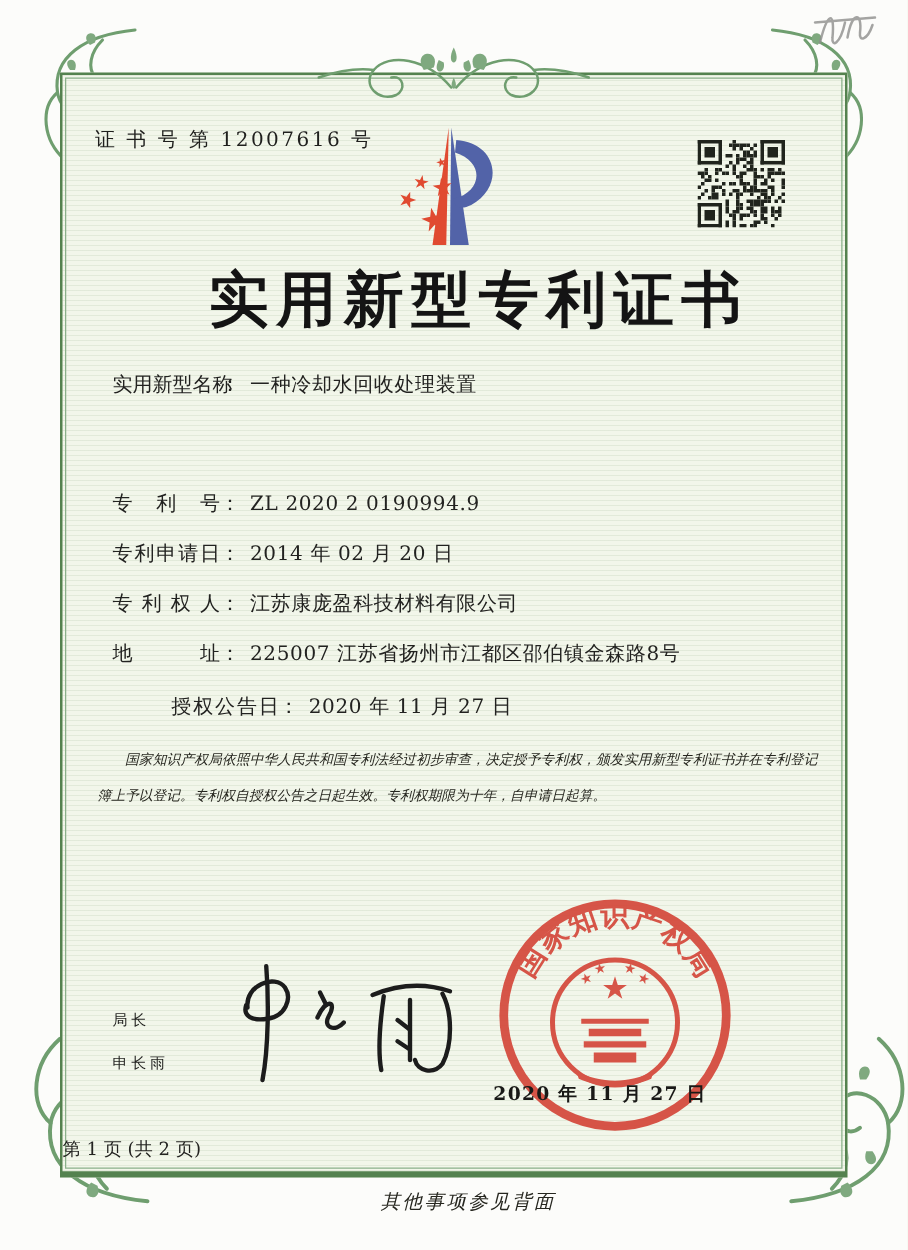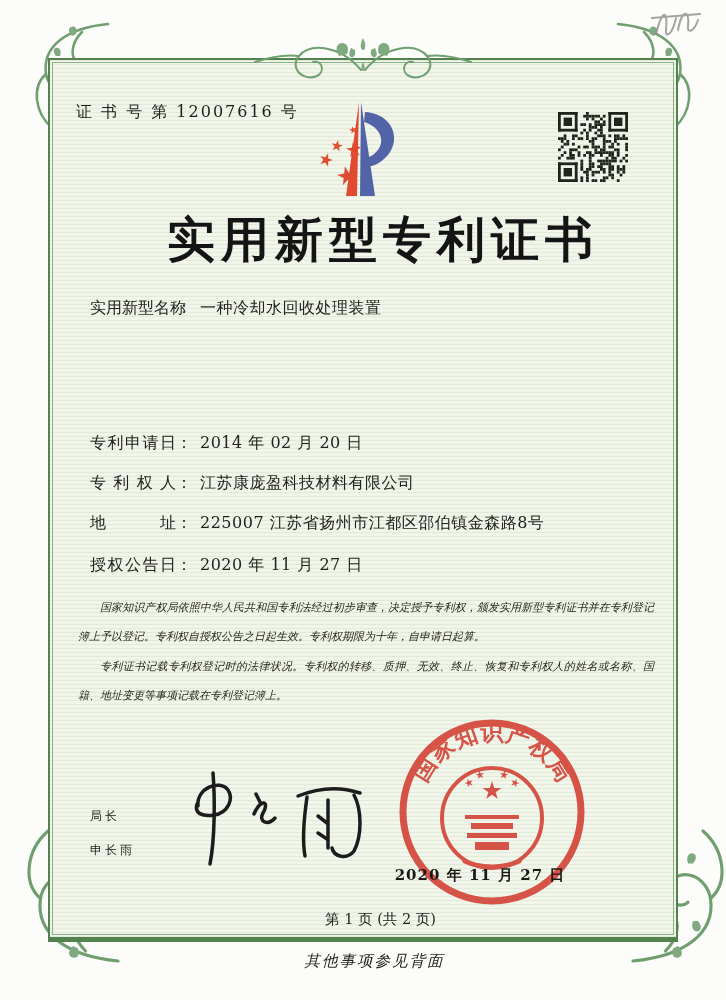--- a/index.html
+++ b/index.html
@@ -37,36 +37,36 @@
   
   .frow{left:40px;right:26px;font-size:16px;white-space:nowrap;color:#222220;}
   .flabel{
     display:inline-block;width:86px;
     text-align:justify;text-align-last:justify;
     vertical-align:top;
   }
   .fcolon{display:inline-block;margin-right:8px;}
   .fvalue{letter-spacing:0.5px;}
   .fgroup-right{position:absolute;left:264px;top:0;white-space:nowrap;}
-  .frow7{position:relative;}
+  .frow7{position:relative;margin-left:47px;}
   
   .para{
     left:28px;width:576px;
     font-size:11px;line-height:29px;text-indent:2em;
     font-style:italic;color:#26261f;text-align:justify;
   }
   
   .director{left:40px;font-size:12px;letter-spacing:3px;color:#1e1e1c;}
   .signature{left:120px;top:706px;width:215px;height:105px;}
   .seal{left:345px;top:655px;width:194px;height:194px;}
   .seal-date{
     left:330px;top:806px;width:200px;text-align:center;
     font-size:15px;font-weight:700;letter-spacing:1px;color:#191917;
   }
-  .page-info{left:0;right:0;top:850px;text-align:center;font-size:14.5px;color:#232321;padding-left:35px;}
+  .page-info{left:0;right:0;top:850px;text-align:left;font-size:14.5px;color:#232321;}
   .back-note{
     position:absolute;left:0;right:0;top:951px;text-align:center;
     font-size:15.5px;font-style:italic;color:#26261f;letter-spacing:2px;margin-left:23px;
   }
   
   .orn{position:absolute;pointer-events:none;}
   .orn-tl{left:12px;top:16px;}
   .orn-tr{right:12px;top:16px;transform:scaleX(-1);}
   .orn-bl{left:8px;top:836px;transform:scaleY(-1) scale(1.25);transform-origin:40px 60px;}
   .orn-br{right:8px;top:836px;transform:scale(-1.25,-1.25);transform-origin:60px 60px;}
@@ -370,35 +370,37 @@
           <rect x="42" y="67.19999999999999" width="2.8" height="2.8" fill="#20241d"></rect>
           <rect x="44.8" y="67.19999999999999" width="2.8" height="2.8" fill="#20241d"></rect>
           <rect x="58.8" y="67.19999999999999" width="2.8" height="2.8" fill="#20241d"></rect>
         </svg></div>
 
     <div class="abs title">实用新型专利证书</div>
 
     <div class="abs frow" style="top:238px">
       <span class="flabel">实用新型名称</span><span class="fcolon">：</span><span class="fvalue">一种冷却水回收处理装置</span>
     </div>
+    <div class="abs frow" style="top:333px">
+      <span class="flabel">专利号</span><span class="fcolon">：</span><span class="fvalue">ZL 2020 2 0190994.9</span>
+    </div>
     <div class="abs frow" style="top:373px">
       <span class="flabel">专利申请日</span><span class="fcolon">：</span><span class="fvalue">2014 年 02 月 20 日</span>
     </div>
     <div class="abs frow" style="top:413px">
       <span class="flabel">专利权人</span><span class="fcolon">：</span><span class="fvalue">江苏康庞盈科技材料有限公司</span>
     </div>
     <div class="abs frow" style="top:453px">
       <span class="flabel">地址</span><span class="fcolon">：</span><span class="fvalue">225007 江苏省扬州市江都区邵伯镇金森路8号</span>
     </div>
     <div class="abs frow frow7" style="top:495px">
       <span class="flabel">授权公告日</span><span class="fcolon">：</span><span class="fvalue">2020 年 11 月 27 日</span>
     </div>
 
     <div class="abs para" style="top:533px">国家知识产权局依照中华人民共和国专利法经过初步审查，决定授予专利权，颁发实用新型专利证书并在专利登记簿上予以登记。专利权自授权公告之日起生效。专利权期限为十年，自申请日起算。</div>
-    <div class="abs para" style="top:592px">专利证书记载专利权登记时的法律状况。专利权的转移、质押、无效、终止、恢复和专利权人的姓名或名称、国籍、地址变更等事项记载在专利登记簿上。</div>
 
     <div class="abs director" style="top:748px">局长</div>
     <div class="abs director" style="top:782px">申长雨</div>
 
     <svg class="abs signature" viewBox="0 0 215 105">
       <g stroke="#1c1c1c" stroke-width="3.5" fill="none" stroke-linecap="round">
         <path d="M28,40 C26,22 50,13 58,24 C64,33 58,47 44,49 C32,51 24,47 27,38"></path>
         <path d="M43,7 C45,32 45,72 40,98"></path>
         <path d="M86,28 L91,38"></path>
         <path d="M84,48 C91,32 100,35 93,47 C88,56 98,60 105,52"></path>

